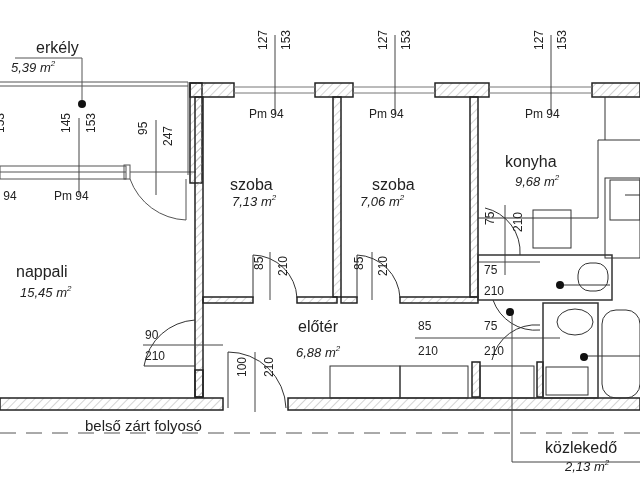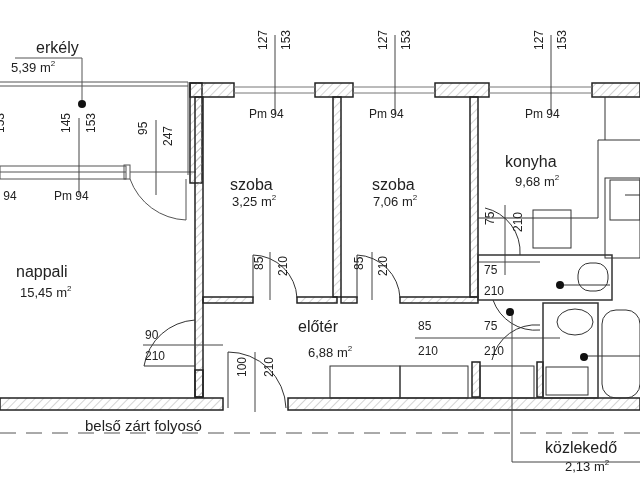--- a/index.html
+++ b/index.html
@@ -1,20 +1,20 @@
 <!DOCTYPE html>
 <html><head>
 <meta charset="utf-8">
 <style>
   html, body { margin:0; padding:0; background:#ffffff; }
   body { width:640px; height:480px; overflow:hidden; position:relative; font-family:"Liberation Sans", sans-serif; color:#222; }
   svg.plan { position:absolute; left:0; top:0; }
   .lbl { position:absolute; white-space:nowrap; color:#222; line-height:1; }
   .room-name { font-size:16px; }
-  .room-area { font-size:13px; }
+  .room-area { font-size:13px;font-style:italic; }
   .dim { font-size:12px; }
   .vert { transform-origin:left top; transform:rotate(-90deg); }
   sup { font-size:8px; vertical-align:top; position:relative; top:-1px; }
 </style>
 </head>
 <body>
 
 <svg class="plan" width="640" height="480" viewBox="0 0 640 480">
   <defs>
     <pattern id="hatch" width="6" height="6" patternUnits="userSpaceOnUse" patternTransform="rotate(45)">
@@ -140,30 +140,30 @@
   </g>
 </svg>
 
 <div class="lbl room-name" style="left:13px;top:40px;margin-left:23px;">erkély</div>
 <div class="lbl room-area" style="left:11px;top:61px;"><span>5,39 m</span><sup>2</sup></div>
 
 <div class="lbl room-name" style="left:16px;top:264px;">nappali</div>
 <div class="lbl room-area" style="left:20px;top:286px;"><span>15,45 m</span><sup>2</sup></div>
 
 <div class="lbl room-name" style="left:230px;top:177px;">szoba</div>
-<div class="lbl room-area" style="left:232px;top:195px;"><span>3,25 m</span><sup>2</sup></div>
+<div class="lbl room-area" style="left:232px;top:195px;"><span>7,13 m</span><sup>2</sup></div>
 
 <div class="lbl room-name" style="left:372px;top:177px;">szoba</div>
-<div class="lbl room-area" style="left:373px;top:195px;"><span>7,06 m</span><sup>2</sup></div>
+<div class="lbl room-area" style="left:360px;top:195px;"><span>7,06 m</span><sup>2</sup></div>
 
 <div class="lbl room-name" style="left:505px;top:154px;text-align:right;">konyha</div>
 <div class="lbl room-area" style="left:515px;top:175px;"><span>9,68 m</span><sup>2</sup></div>
 
 <div class="lbl room-name" style="left:298px;top:319px;">előtér</div>
-<div class="lbl room-area" style="left:296px;top:346px;margin-left:12px;"><span>6,88 m</span><sup>2</sup></div>
+<div class="lbl room-area" style="left:296px;top:346px;"><span>6,88 m</span><sup>2</sup></div>
 
 <div class="lbl room-name" style="left:545px;top:440px;">közlekedő</div>
 <div class="lbl room-area" style="left:565px;top:460px;"><span>2,13 m</span><sup>2</sup></div>
 
 <div class="lbl room-name" style="left:85px;top:418px;font-size:15px;">belső zárt folyosó</div>
 
 <div class="lbl dim" style="left:249px;top:108px;">Pm 94</div>
 <div class="lbl dim" style="left:369px;top:108px;">Pm 94</div>
 <div class="lbl dim" style="left:525px;top:108px;">Pm 94</div>
 <div class="lbl dim" style="left:54px;top:190px;">Pm 94</div>

